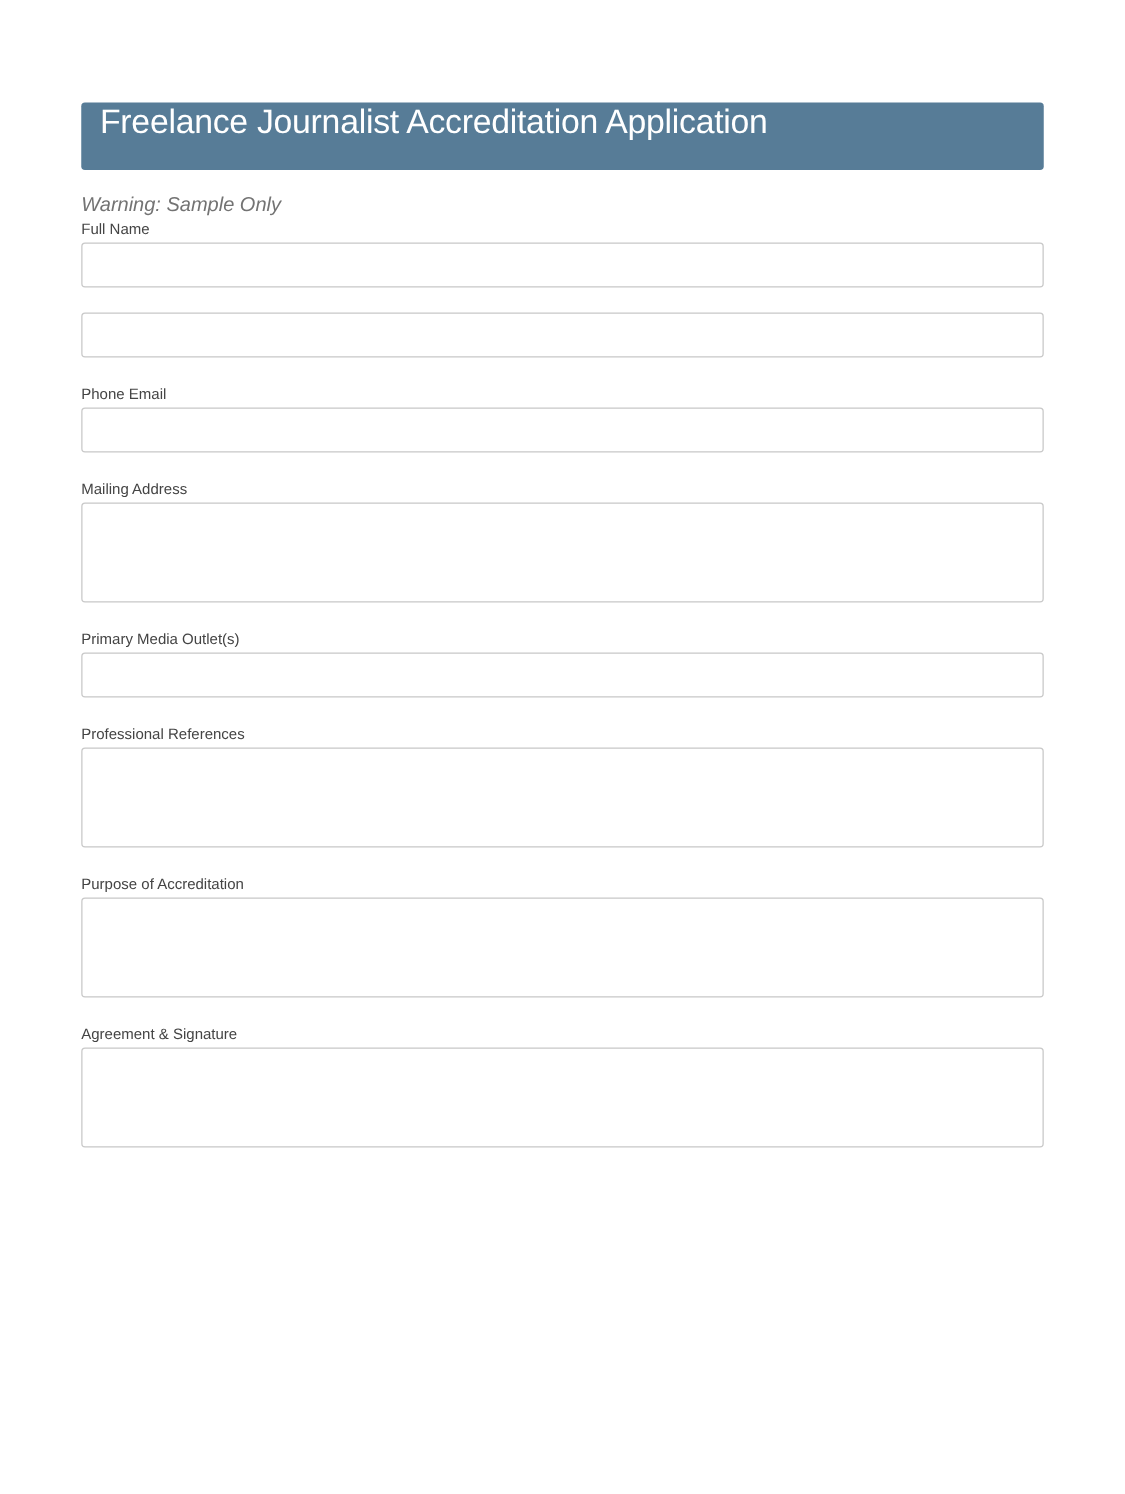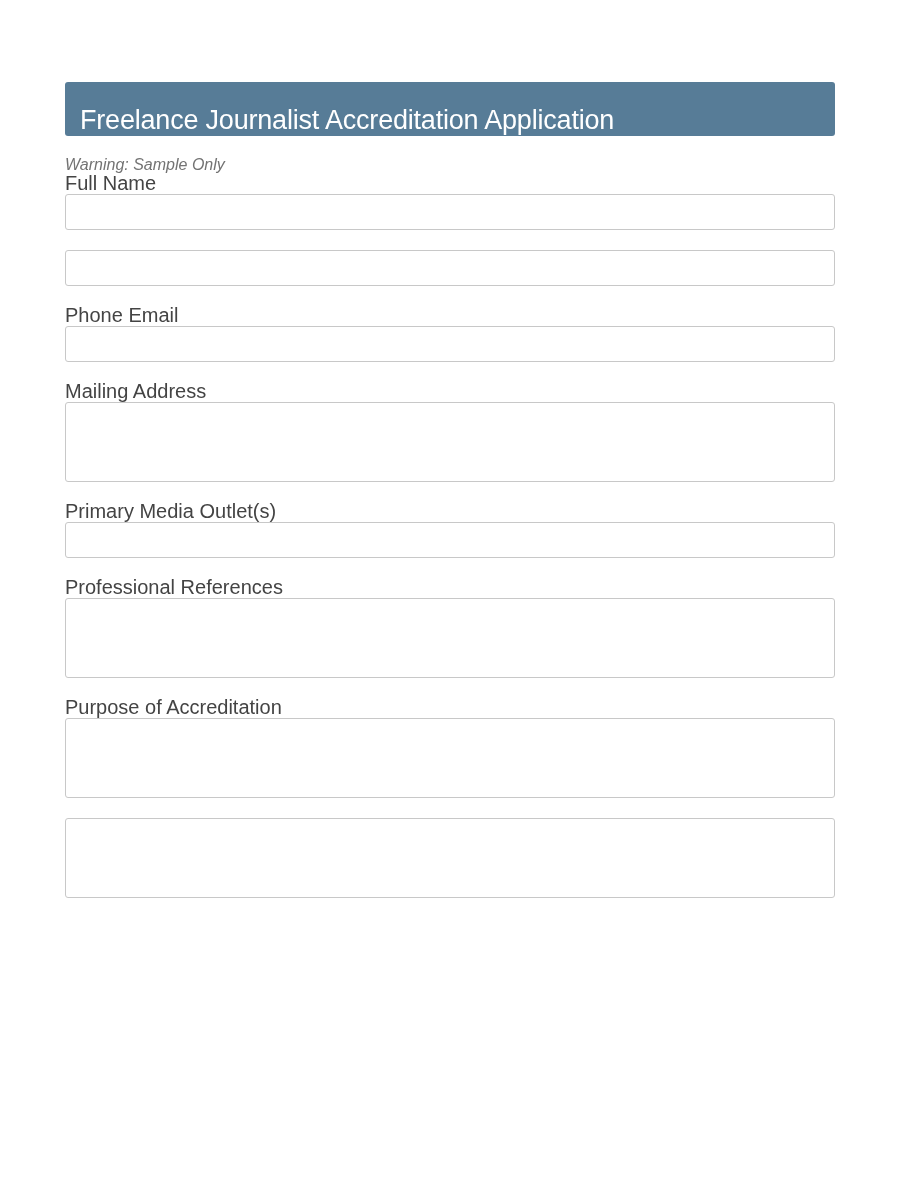--- a/index.html
+++ b/index.html
@@ -1,22 +1,22 @@
 <!DOCTYPE html>
 <html><head>
 <meta charset="utf-8">
 <style>
   html, body { margin: 0; padding: 0; background: #ffffff; }
   body { width: 900px; height: 1195px; font-family: "Liberation Sans", sans-serif; color: #444; }
   .container { position: absolute; left: 65px; top: 82px; width: 770px; }
-  .header { background: #577c97; border-radius: 3px; height: 54px; box-sizing: border-box; padding: 0 15px; display: flex; align-items: flex-end; }
+  .header { background: #577c97; border-radius: 3px; height: 54px; box-sizing: border-box; padding: 0 15px; display: flex; align-items: flex-start; }
   .header h1 { margin: 0; color: #ffffff; font-size: 27px; font-weight: normal; letter-spacing: -0.2px; }
   .warning { margin-top: 20px; color: #737373; font-style: italic; font-size: 16px; line-height: 18px; }
   .field { margin-bottom: 20px; }
-  .field label { display: block; font-size: 20px; line-height: 18px; color: #444; margin-bottom: 2px; }
+  .field label { display: block; font-size: 12px; line-height: 18px; color: #444; margin-bottom: 2px; }
   .field input, .field textarea { display: block; width: 770px; box-sizing: border-box; border: 1px solid #c8c8c8; border-radius: 3px; background: #fff; font-family: "Liberation Sans", sans-serif; font-size: 14px; padding: 6px 8px; resize: none; }
   .field input { height: 36px; }
   .field textarea { height: 80px; }
   .fields { margin-top: 0; }
 </style>
 </head>
 <body>
 
 <div class="container">
   <div class="header">
@@ -45,16 +45,17 @@
     </div>
     <div class="field">
       <label>Professional References</label>
       <textarea style=""></textarea>
     </div>
     <div class="field">
       <label>Purpose of Accreditation</label>
       <textarea style=""></textarea>
     </div>
     <div class="field">
+      <label>Agreement &amp; Signature</label>
       <textarea style=""></textarea>
     </div>
   </div>
 </div>
 
 </body></html>

